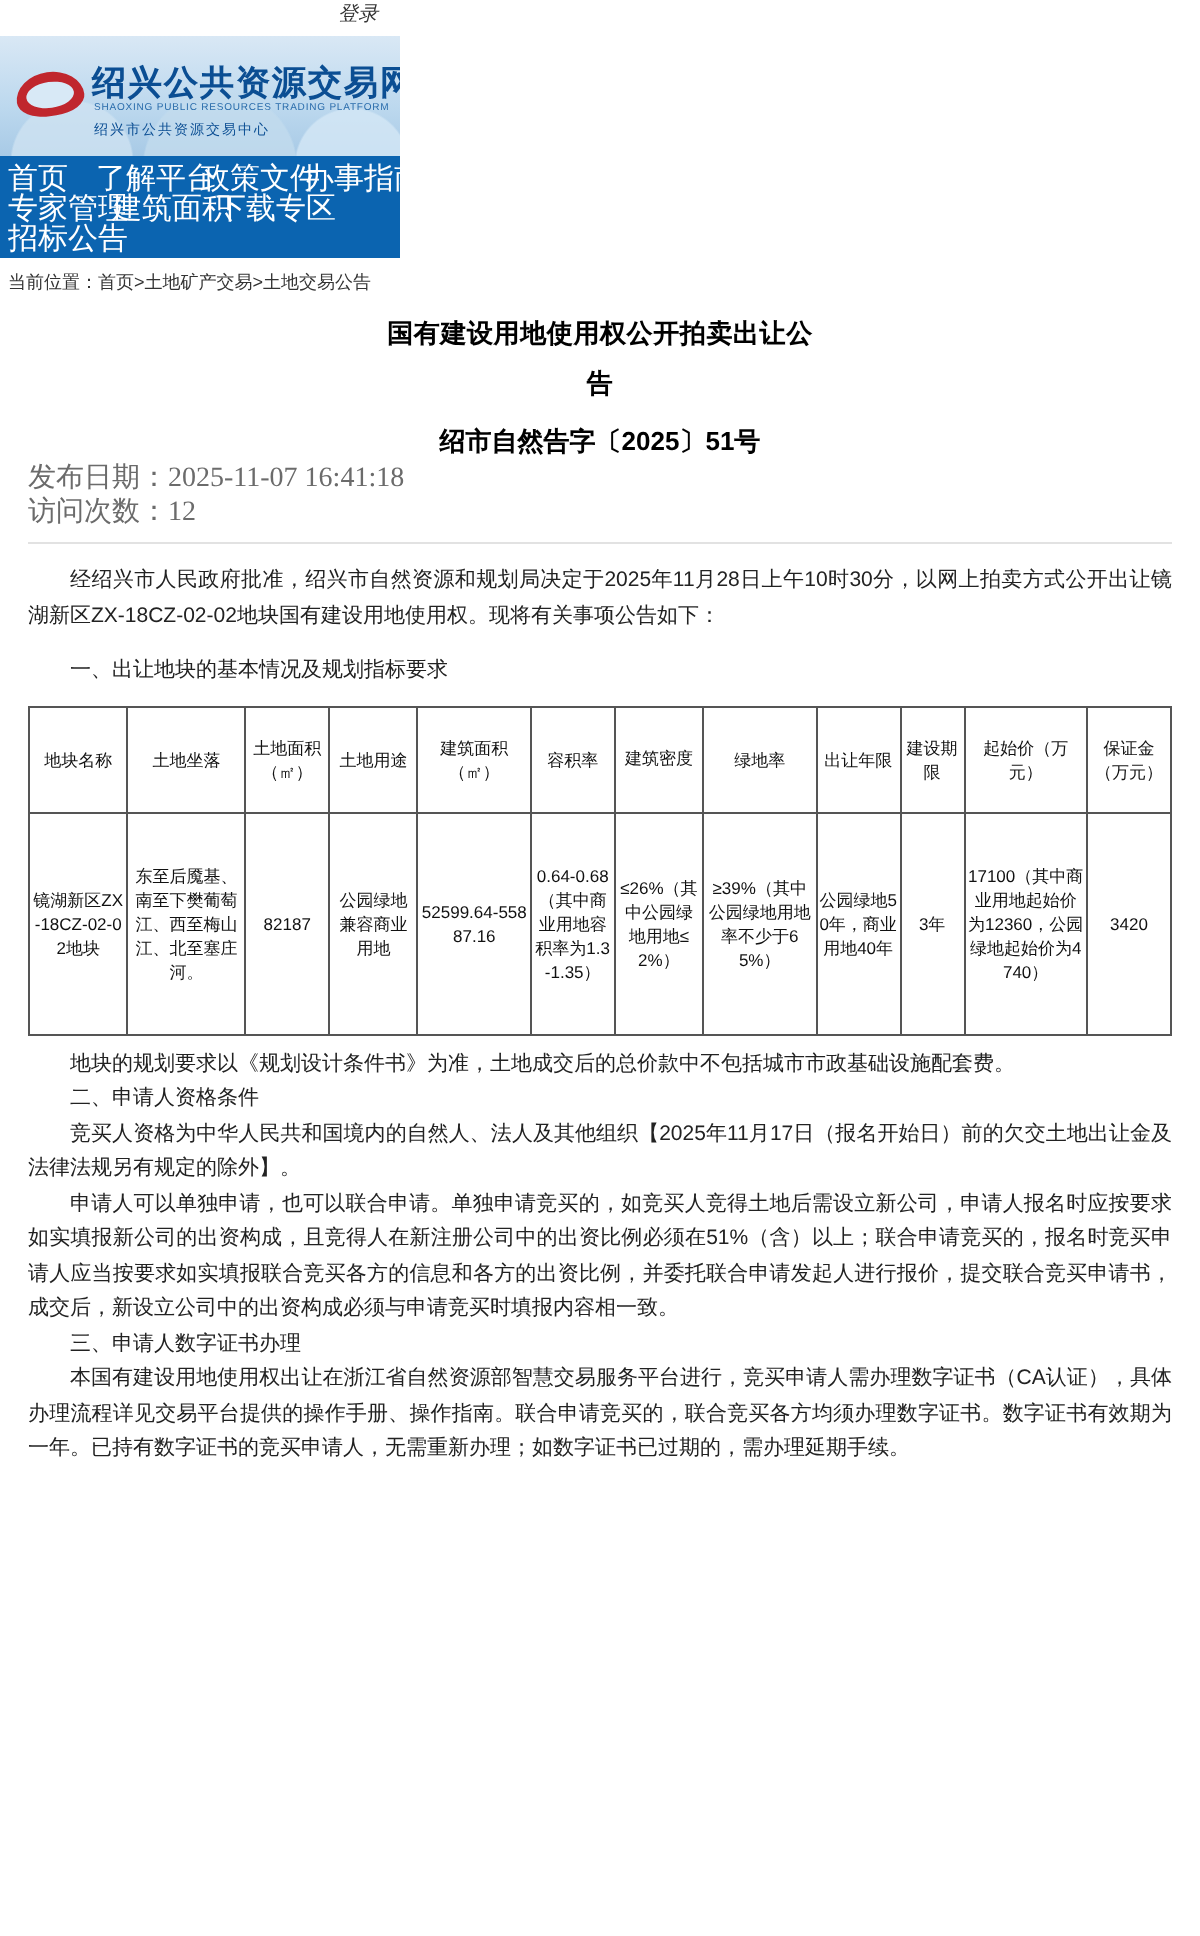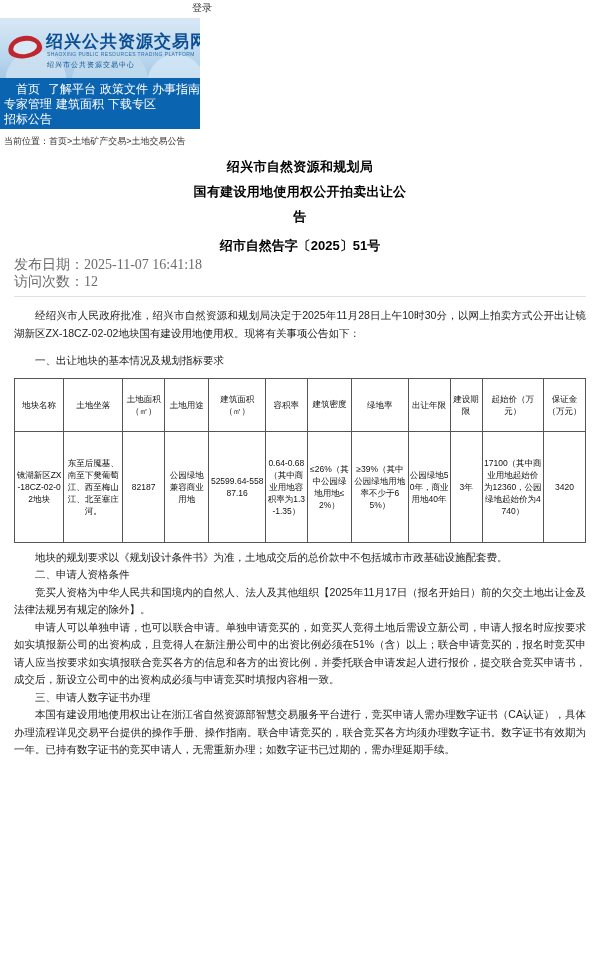--- a/index.html
+++ b/index.html
@@ -22,25 +22,26 @@
   }
 
   
   .topbar {
     height: 18px;
     background: #ffffff;
     position: relative;
   }
   .topbar .login {
     position: absolute;
-    left: 192px;
+    left: 169px;
     top: 1px;
     font-size: 10px;
     color: #333;
     line-height: 14px;
+    font-style: italic;
   }
 
   
   .banner {
     width: 200px;
     height: 60px;
     background: linear-gradient(180deg, #d9e8f5 0%, #bcd8ee 60%, #a8cae6 100%);
     position: relative;
     overflow: hidden;
   }
@@ -110,25 +111,24 @@
     width: 200px;
     background: #0b64b0;
     padding: 4px 0 2px 0;
   }
   .nav-row {
     display: flex;
     padding: 0 4px;
   }
   .nav-item {
     color: #ffffff;
-    font-size: 12px;
+    font-size: 15px;
     line-height: 15px;
     white-space: nowrap;
     margin-right: 8px;
-    text-align: right;
   }
   .nav-item:last-child { margin-right: 0; }
   .nav-row.r1 .nav-item { width: 44px; }
   .nav-row.r2 .nav-item { width: 44px; }
   .nav-row.r3 .nav-item { width: 44px; }
 
   
   .breadcrumb {
     font-size: 9px;
     color: #333;
@@ -249,21 +249,20 @@
     </div>
     <div class="nav-row r3">
       <span class="nav-item">招标公告</span>
     </div>
   </div>
 
   <div class="breadcrumb">当前位置：首页&gt;土地矿产交易&gt;土地交易公告</div>
 
   <div class="article">
 
-    <div class="doc-title">绍兴市自然资源和规划局</div>
     <div class="doc-title">国有建设用地使用权公开拍卖出让公</div>
     <div class="doc-title">告</div>
 
     <div class="doc-number">绍市自然告字〔2025〕51号</div>
 
     <div class="meta">
       <div class="row">
         <span>发布日期：</span><span>2025-11-07 16:41:18</span>
       </div>
       <div class="row">

